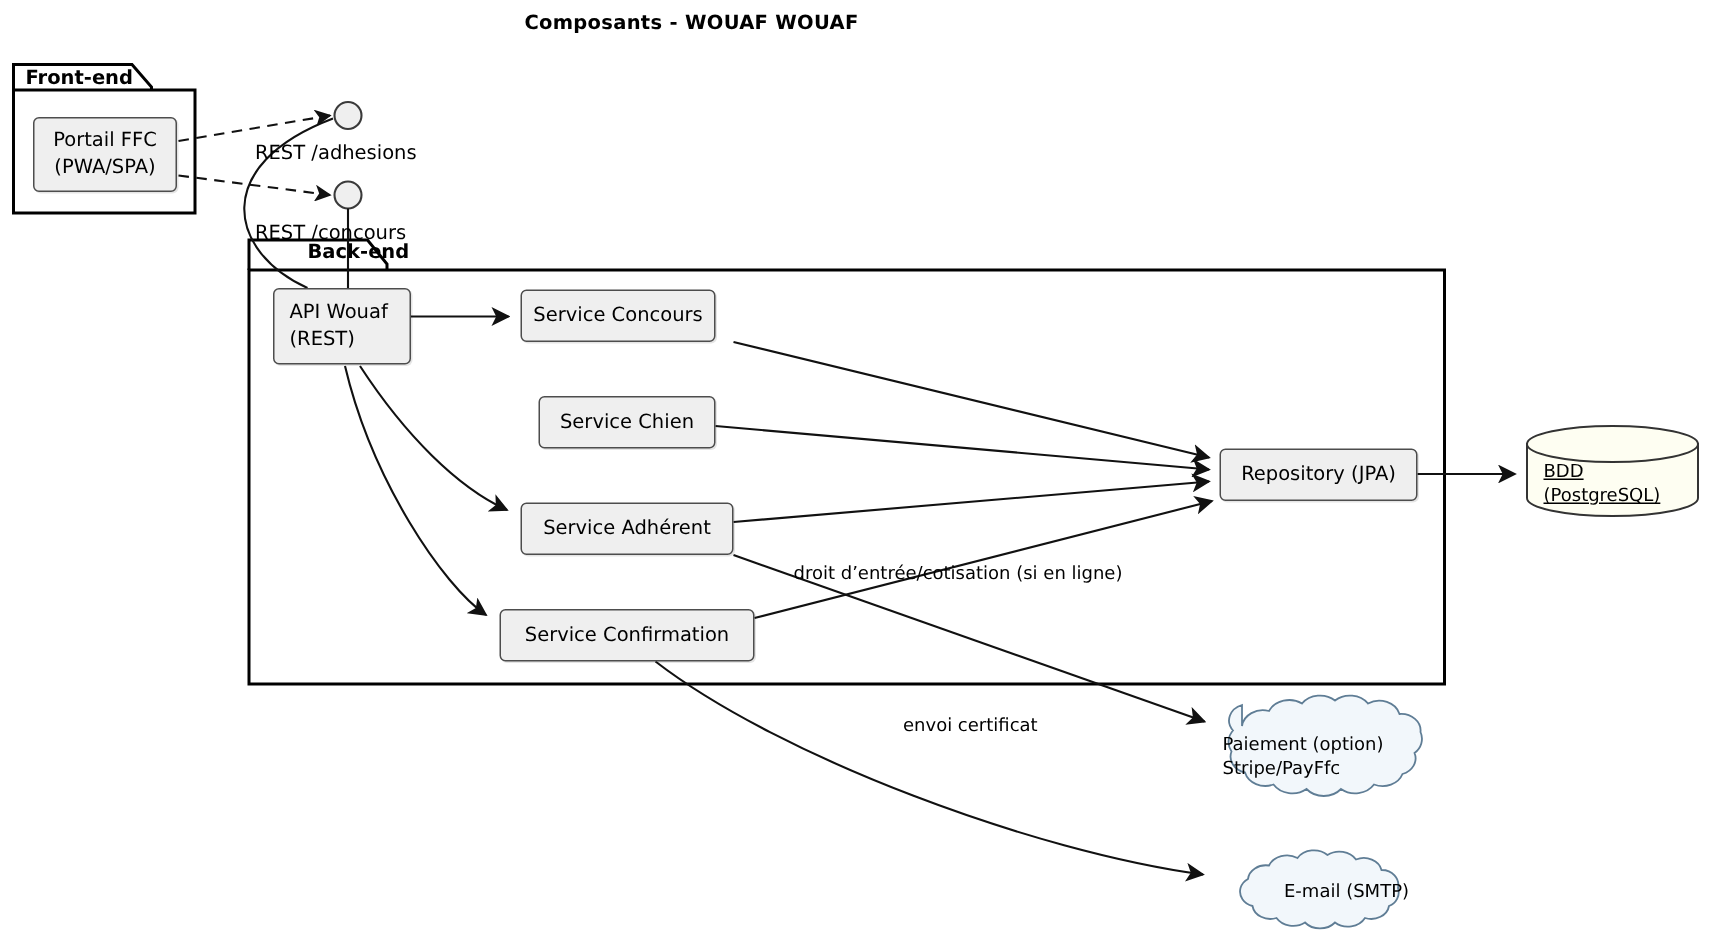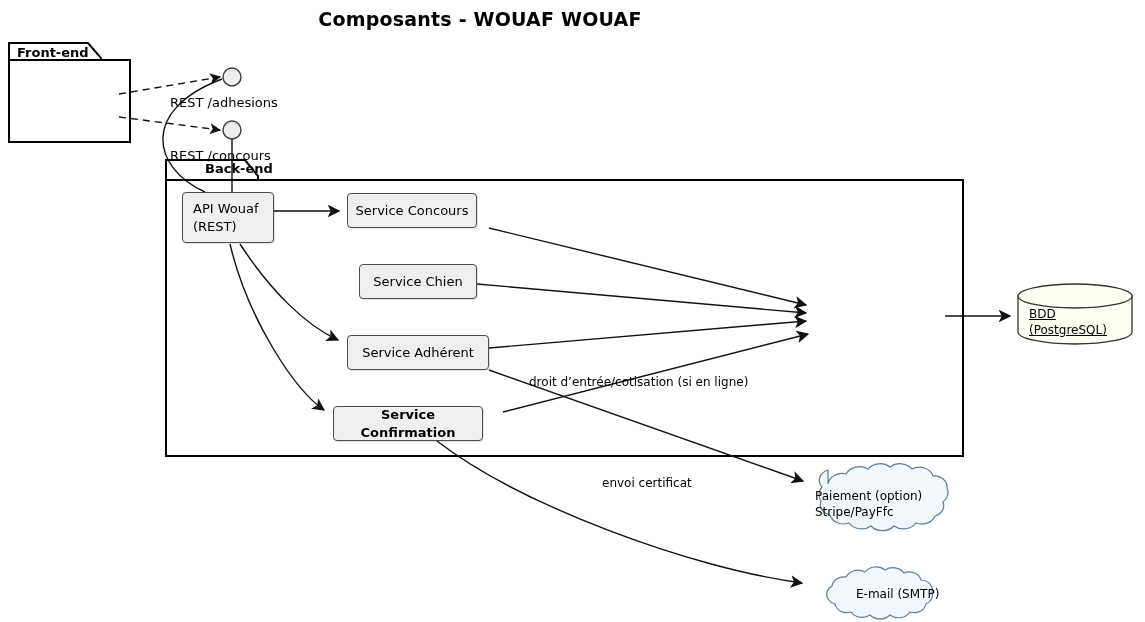--- a/index.html
+++ b/index.html
@@ -24,25 +24,24 @@
     width: 1145px;
     height: 622px;
   }
   .title-text {
     position: absolute;
     left: 0;
     top: 8px;
     width: 922px;
     text-align: center;
     font-family: "DejaVu Sans", sans-serif;
-    font-size: 19px;
+    font-size: 13px;
     font-weight: bold;
     color: #000000;
     letter-spacing: 0.2px;
-    padding-left: 19px;
   }
   .node-box {
     position: absolute;
     box-sizing: border-box;
     background: #EFEFEF;
     border: 1px solid #4D4D4D;
     border-radius: 4px;
     display: flex;
     align-items: center;
     justify-content: center;
@@ -198,32 +197,35 @@
                a 13 11 0 0 1 -19 -3
                a 12 10 0 0 1 -16 -8
                a 11 10 0 0 1 -8 -12
                a 11 10 0 0 1 5 -6 z" fill="#F2F7FB" stroke="#5F7D95" stroke-width="1.2"></path>
     </g>
   </svg>
 
   <div class="pkg-tab-label" style="left:17px; top:45px;">Front-end</div>
   <div class="pkg-tab-label" style="left:172px; top:161px;margin-left:33px;">Back-end</div>
 
+  <div class="node-box" style="left:22px; top:78px; width:96px; height:50px;">Portail FFC
+(PWA/SPA)</div>
 
   <div class="node-box left-align" style="left:182px; top:192px; width:92px; height:51px;">API Wouaf
 (REST)</div>
 
   <div class="node-box" style="left:347px; top:193px; width:130px; height:35px;">Service Concours</div>
 
   <div class="node-box" style="left:359px; top:264px; width:118px; height:35px;">Service Chien</div>
 
   <div class="node-box" style="left:347px; top:335px; width:142px; height:35px;">Service Adhérent</div>
 
-  <div class="node-box" style="left:333px; top:406px; width:150px; height:35px;font-weight:bold;">Service Confirmation</div>
-
+  <div class="node-box" style="left:333px; top:406px; width:170px; height:35px;">Service Confirmation</div>
+
+  <div class="node-box" style="left:813px; top:299px; width:132px; height:35px;">Repository (JPA)</div>
 
   <div class="db-label" style="left:1029px; top:306px;text-decoration:underline;">BDD
 (PostgreSQL)</div>
 
   <div class="cloud-label" style="left:815px; top:488px;">Paiement (option)
 Stripe/PayFfc</div>
   <div class="cloud-label" style="left:856px; top:586px;">E-mail (SMTP)</div>
 
   <div class="iface-label" style="left:170px; top:95px;">REST /adhesions</div>
   <div class="iface-label" style="left:170px; top:148px;">REST /concours</div>

